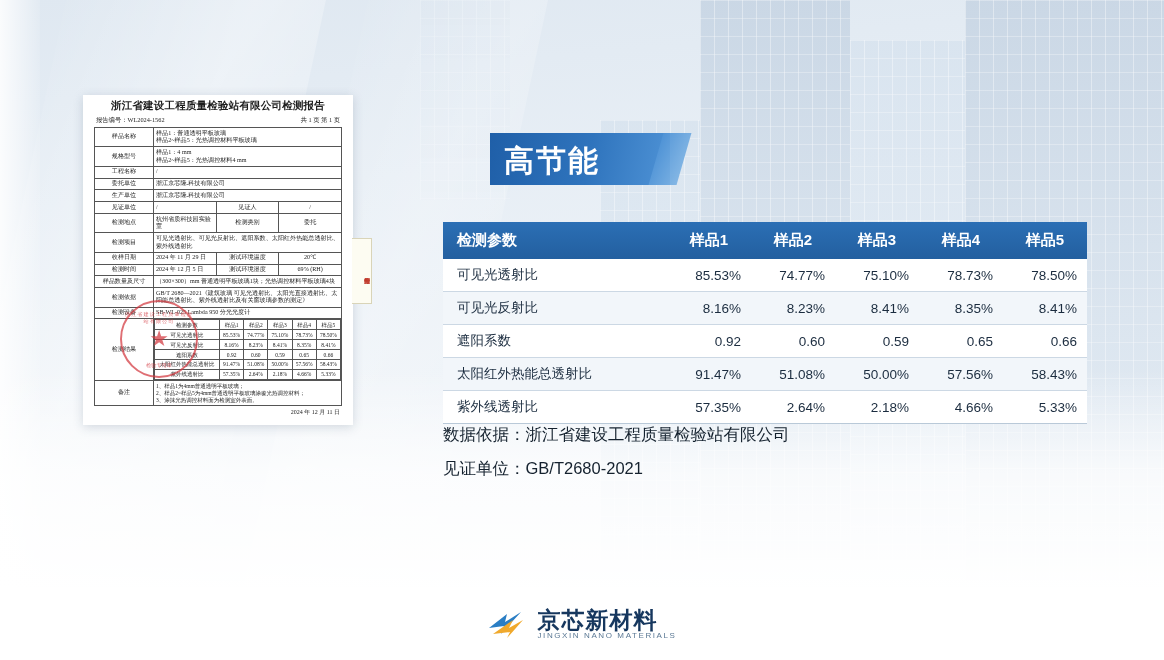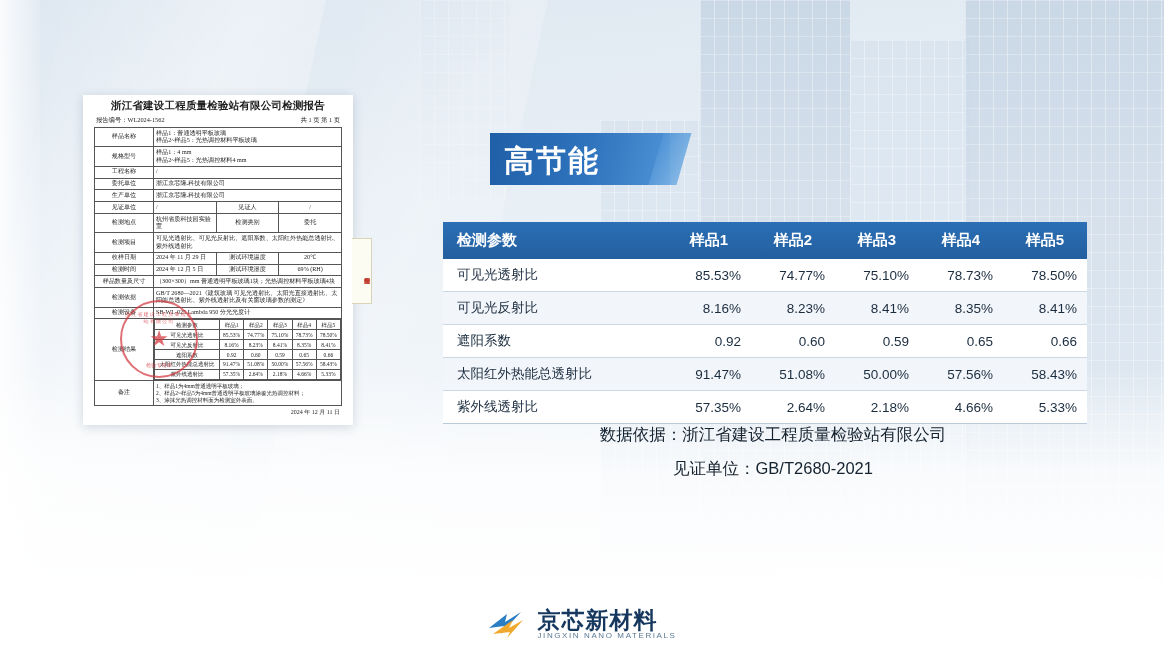--- a/index.html
+++ b/index.html
@@ -272,21 +272,20 @@
   .data-table tr:last-child td { border-bottom: 1px solid #b9c9d8; }
 
   .notes {
     position: absolute;
     left: 443px;
     top: 418px;
     width: 660px;
     font-size: 16.5px;
     color: #14212e;
     line-height: 2.05;
-    text-align: center;
   }
   .notes .lbl { color: #14212e; }
   .notes .val { color: #14212e; }
 
   
   .footer {
     position: absolute;
     left: 0;
     bottom: 0;
     width: 1164px;

